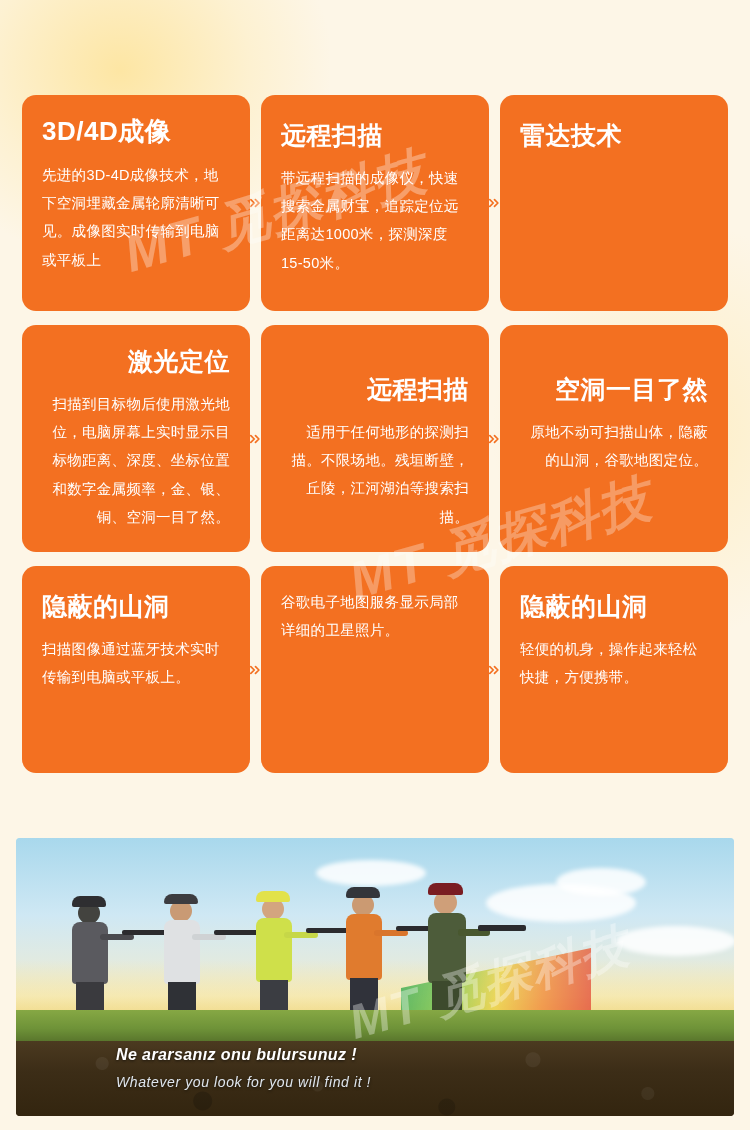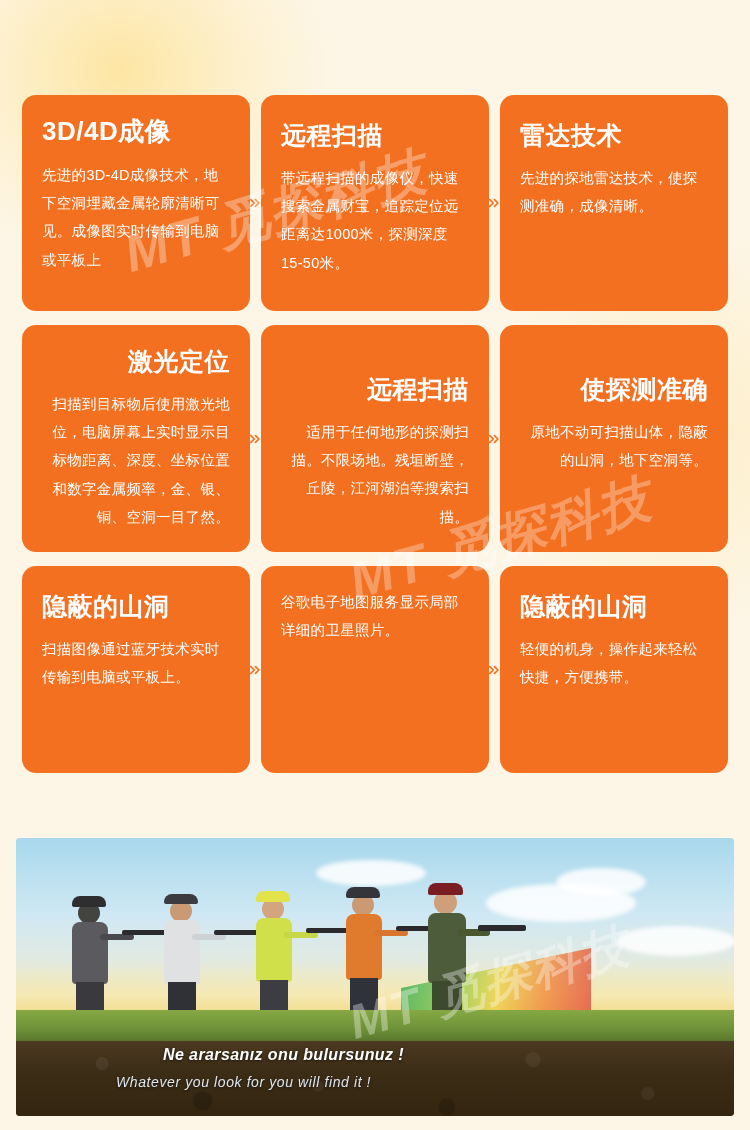--- a/index.html
+++ b/index.html
@@ -206,21 +206,20 @@
     z-index: 6;
   }
   .cap-line-1 {
     color: #ffffff;
     font-size: 16px;
     font-weight: bold;
     font-style: italic;
     letter-spacing: 0.4px;
     margin-bottom: 10px;
     text-shadow: 0 1px 3px rgba(0,0,0,0.6);
-    margin-left: 47px;
   }
   .cap-line-2 {
     color: #dfe6ee;
     font-size: 14px;
     font-style: italic;
     letter-spacing: 0.6px;
     text-shadow: 0 1px 3px rgba(0,0,0,0.6);
   }
 </style>
 </head>
@@ -247,21 +246,20 @@
       <div class="card-body">带远程扫描的成像仪，快速搜索金属财宝，追踪定位远距离达1000米，探测深度15-50米。</div>
     </div>
     <div class="arrow">
       <svg width="26" height="22" viewBox="0 0 26 22" aria-hidden="true">
         <path d="M2 3 L10 11 L2 19" fill="none" stroke="#f37021" stroke-width="4" stroke-linecap="round" stroke-linejoin="round"></path>
         <path d="M13 3 L21 11 L13 19" fill="none" stroke="#f37021" stroke-width="4" stroke-linecap="round" stroke-linejoin="round"></path>
       </svg>
     </div>
     <div class="card shift-down-sm">
       <div class="card-title">雷达技术</div>
-      <div class="card-body">先进的探地雷达技术，使探测准确，成像清晰。</div>
     </div>
   </div>
 
   <div class="row row-2">
     <div class="card">
       <div class="card-title">激光定位</div>
       <div class="card-body">扫描到目标物后使用激光地位，电脑屏幕上实时显示目标物距离、深度、坐标位置和数字金属频率，金、银、铜、空洞一目了然。</div>
     </div>
     <div class="arrow">
       <svg width="26" height="22" viewBox="0 0 26 22" aria-hidden="true">
@@ -273,22 +271,22 @@
       <div class="card-title">远程扫描</div>
       <div class="card-body">适用于任何地形的探测扫描。不限场地。残垣断壁，丘陵，江河湖泊等搜索扫描。</div>
     </div>
     <div class="arrow">
       <svg width="26" height="22" viewBox="0 0 26 22" aria-hidden="true">
         <path d="M2 3 L10 11 L2 19" fill="none" stroke="#f37021" stroke-width="4" stroke-linecap="round" stroke-linejoin="round"></path>
         <path d="M13 3 L21 11 L13 19" fill="none" stroke="#f37021" stroke-width="4" stroke-linecap="round" stroke-linejoin="round"></path>
       </svg>
     </div>
     <div class="card shift-down">
-      <div class="card-title">使探测准确</div>
-      <div class="card-body">原地不动可扫描山体，隐蔽的山洞，地下空洞等。</div>
+      <div class="card-title">空洞一目了然</div>
+      <div class="card-body">原地不动可扫描山体，隐蔽的山洞，谷歌地图定位。</div>
     </div>
   </div>
 
   <div class="row row-3">
     <div class="card shift-down-sm">
       <div class="card-title">隐蔽的山洞</div>
       <div class="card-body">扫描图像通过蓝牙技术实时传输到电脑或平板上。</div>
     </div>
     <div class="arrow">
       <svg width="26" height="22" viewBox="0 0 26 22" aria-hidden="true">

